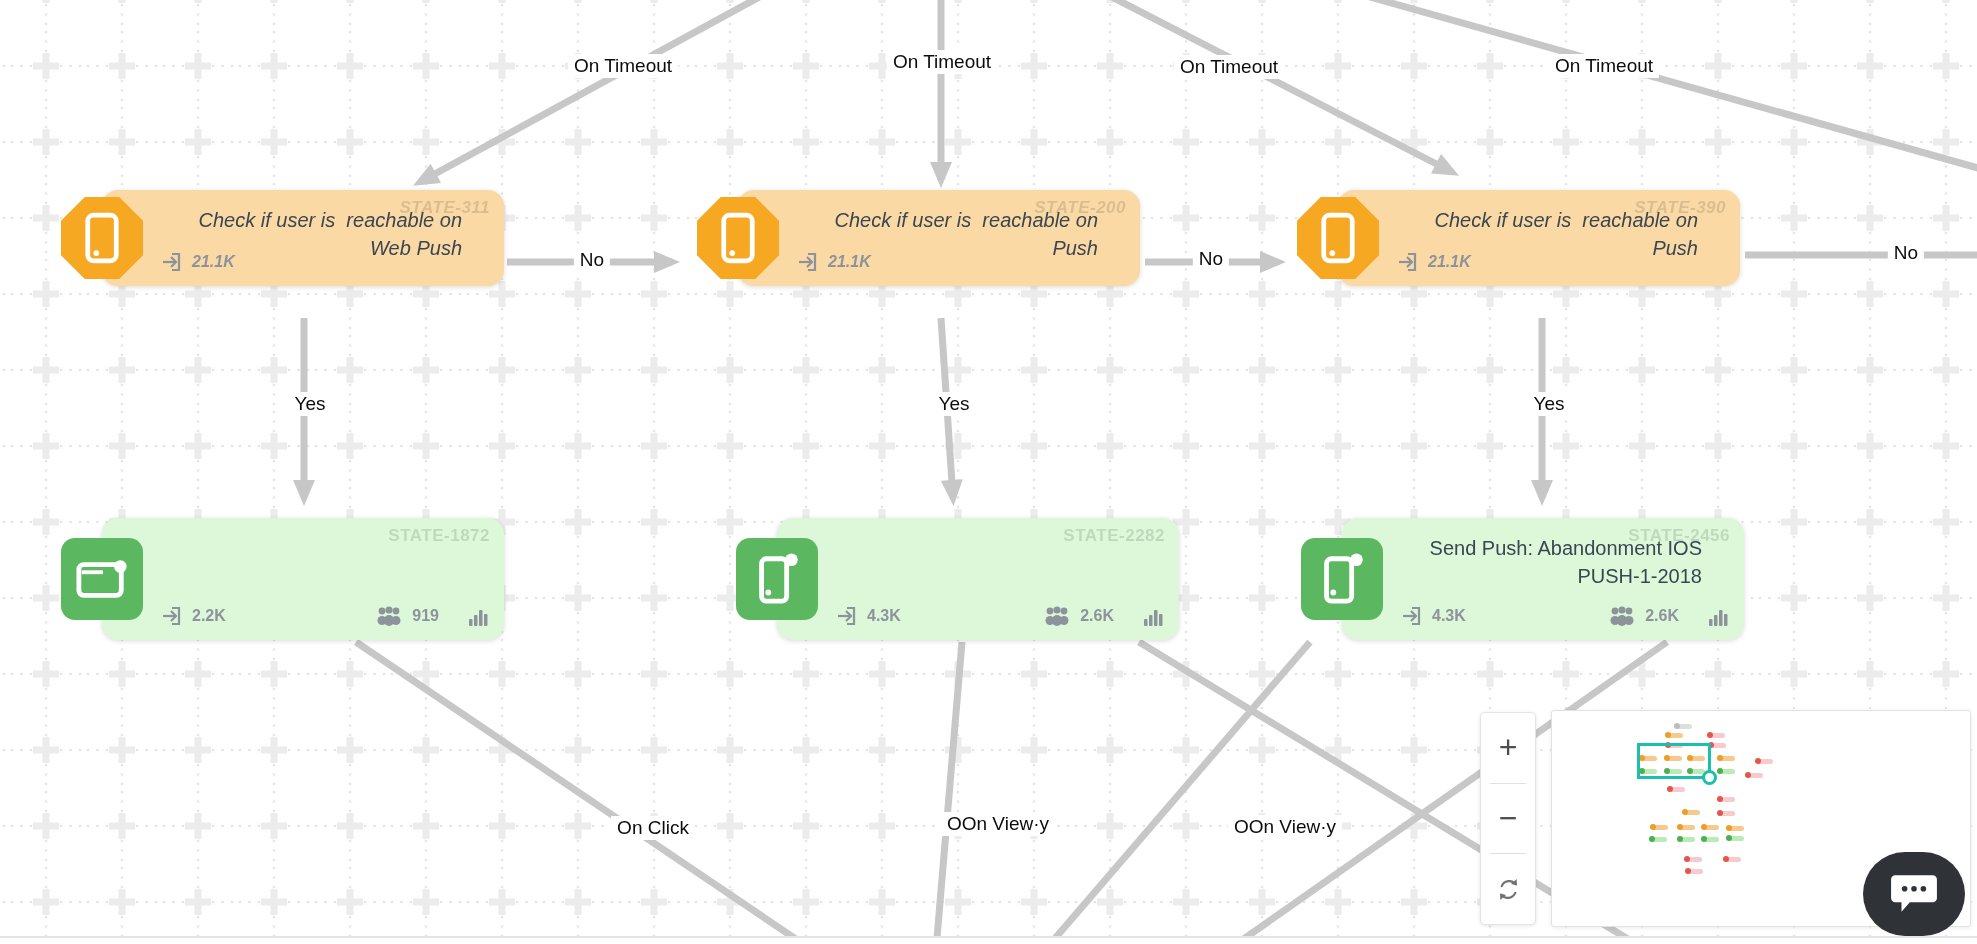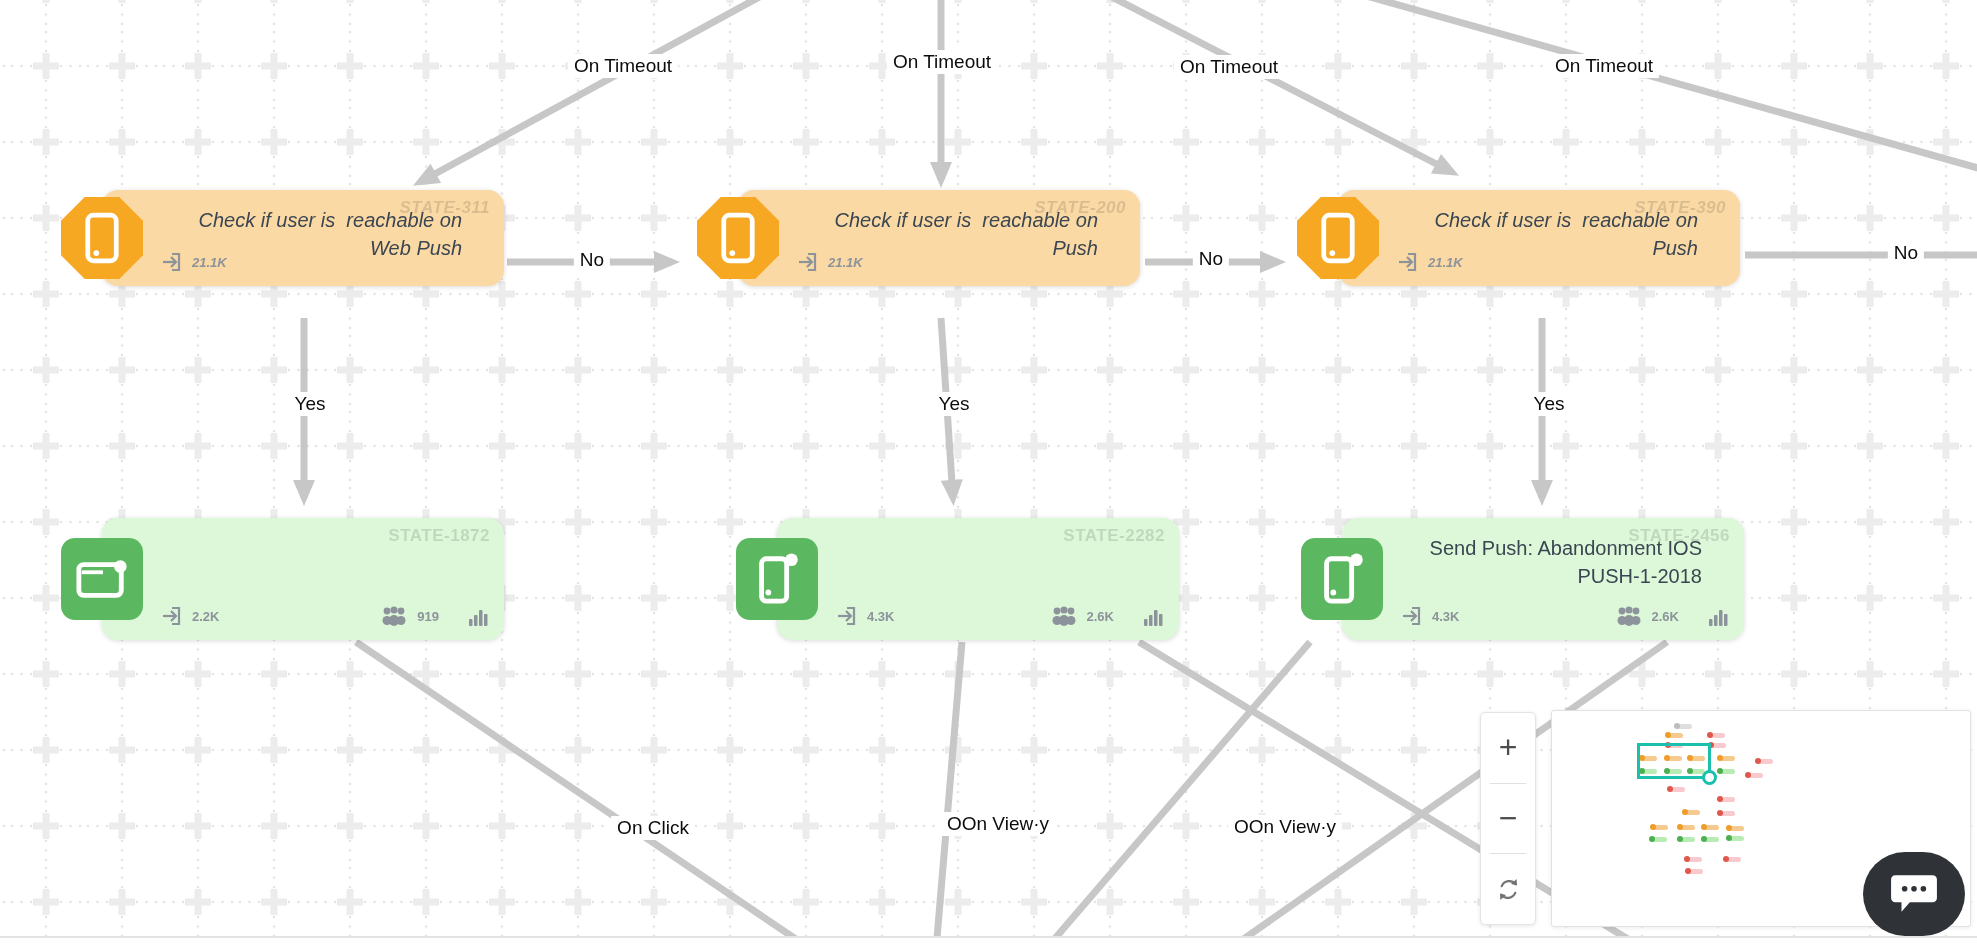--- a/index.html
+++ b/index.html
@@ -23,21 +23,21 @@
     line-height:28px; color:#3a4651; white-space:pre-wrap;text-align:right; }
   .state-id { position:absolute; top:8px; right:14px; font-size:17px; font-weight:bold;
     color:rgba(0,0,0,0.13); letter-spacing:.5px; }
   .node-icon { position:absolute; left:-41px; top:50%; transform:translateY(-50%);
     width:82px; height:82px; display:flex; align-items:center; justify-content:center; }
   .node-icon.octagon { background:#f7a823;
     clip-path:polygon(29% 0,71% 0,100% 29%,100% 71%,71% 100%,29% 100%,0 71%,0 29%); }
   .node-icon.square { background:#5cb860; border-radius:14px; }
   .stats { position:absolute; left:58px; right:16px; bottom:12px; display:flex;
     align-items:center; }
-  .stat { display:flex; align-items:center; gap:8px; font-size:13px; font-weight:bold;
+  .stat { display:flex; align-items:center; gap:8px; font-size:16px; font-weight:bold;
     color:#8d939b; }
   .stat-people { margin-left:auto; }
   .bars-btn { margin-left:30px; display:flex; align-items:center; }
 
   
   #zoom-panel { position:absolute; left:1480px; top:712px; width:56px; height:213px;
     background:#fff; border:1px solid #e4e4e4; border-radius:5px; z-index:20;
     box-shadow:0 1px 4px rgba(0,0,0,.10); display:flex; flex-direction:column; }
   .zoom-btn { flex:1; display:flex; align-items:center; justify-content:center;
     font-size:32px; color:#4d4d4d; cursor:pointer; }

